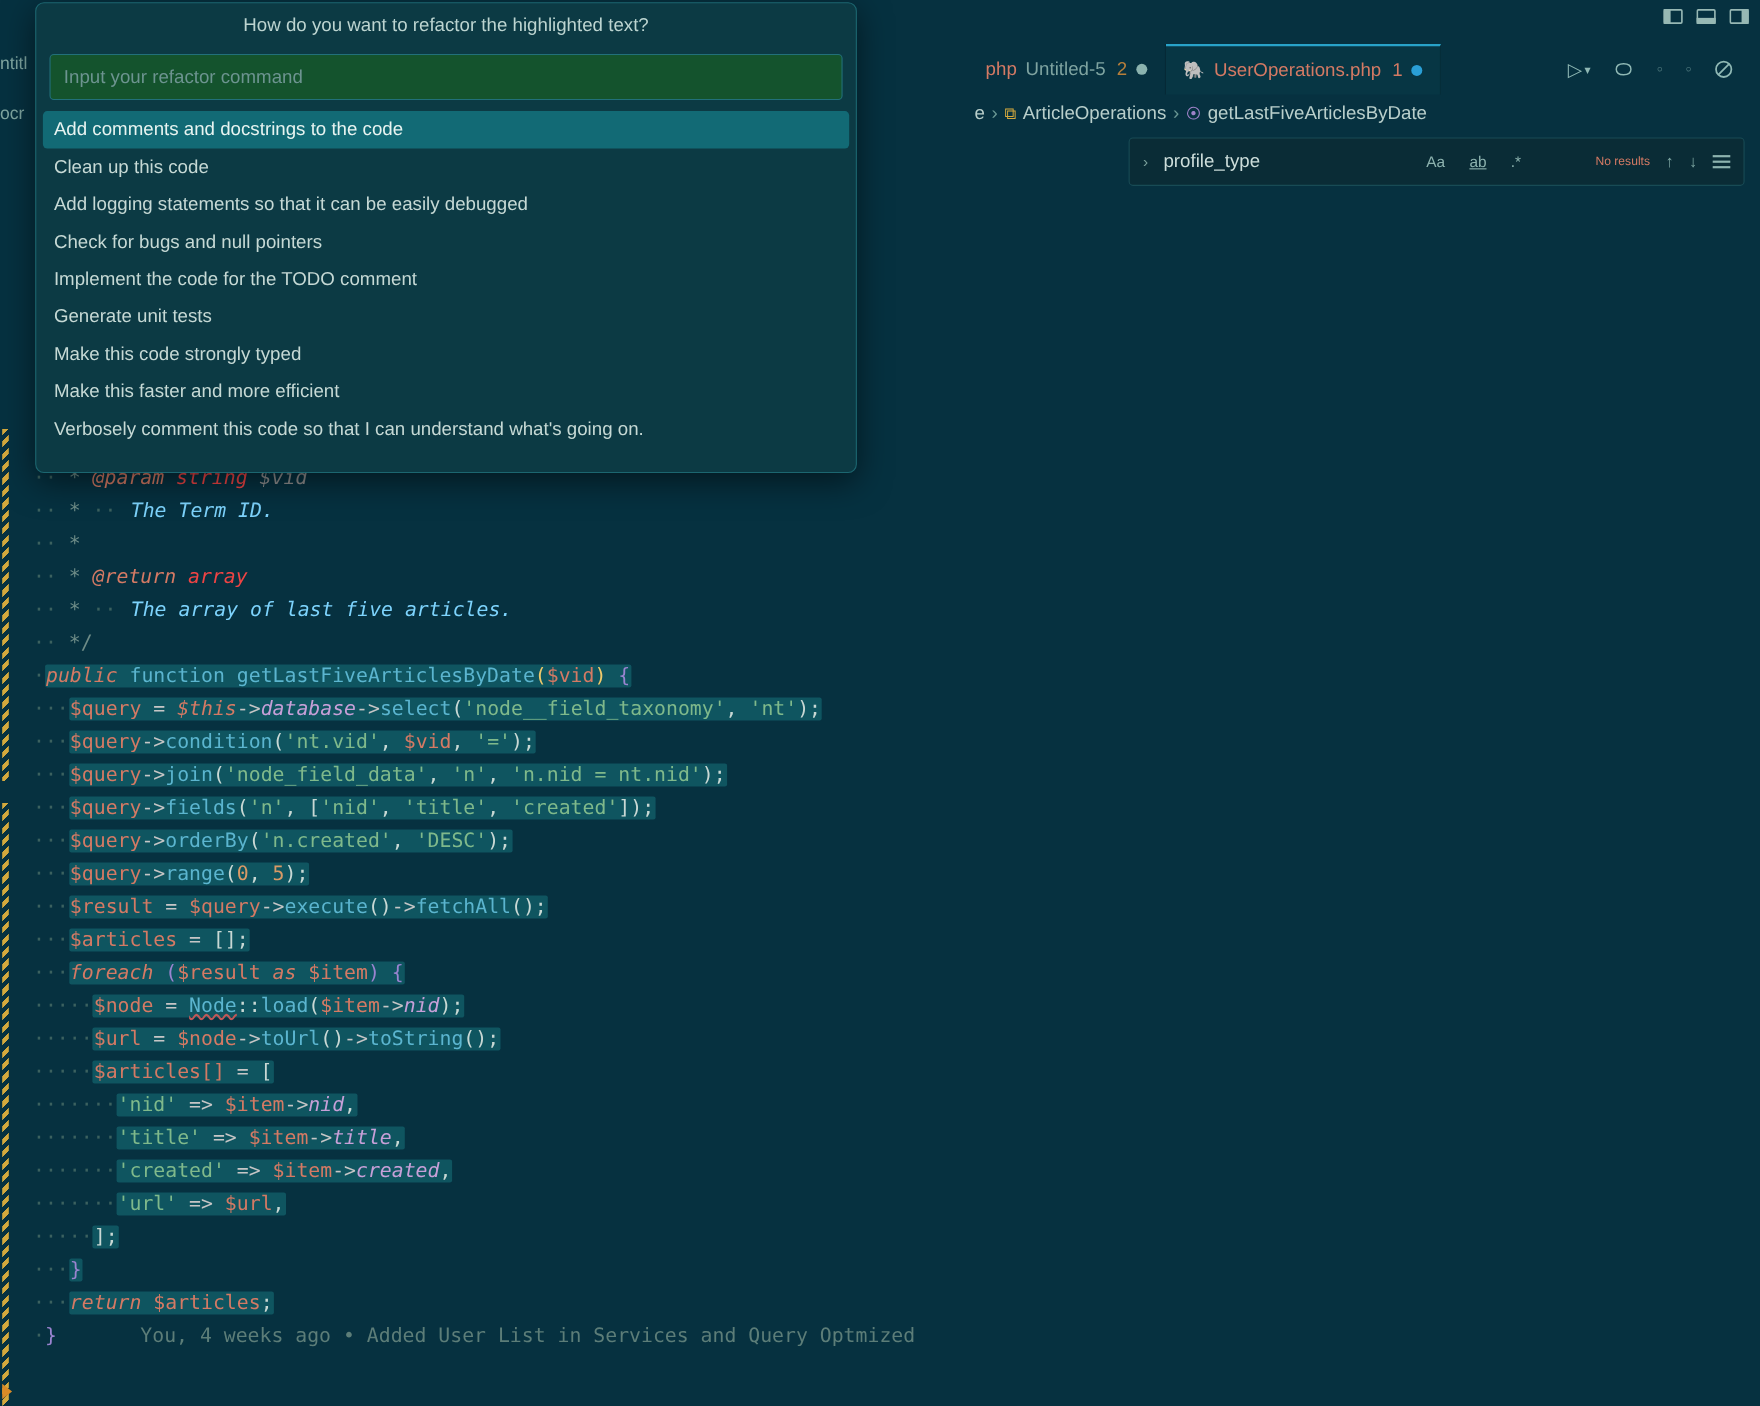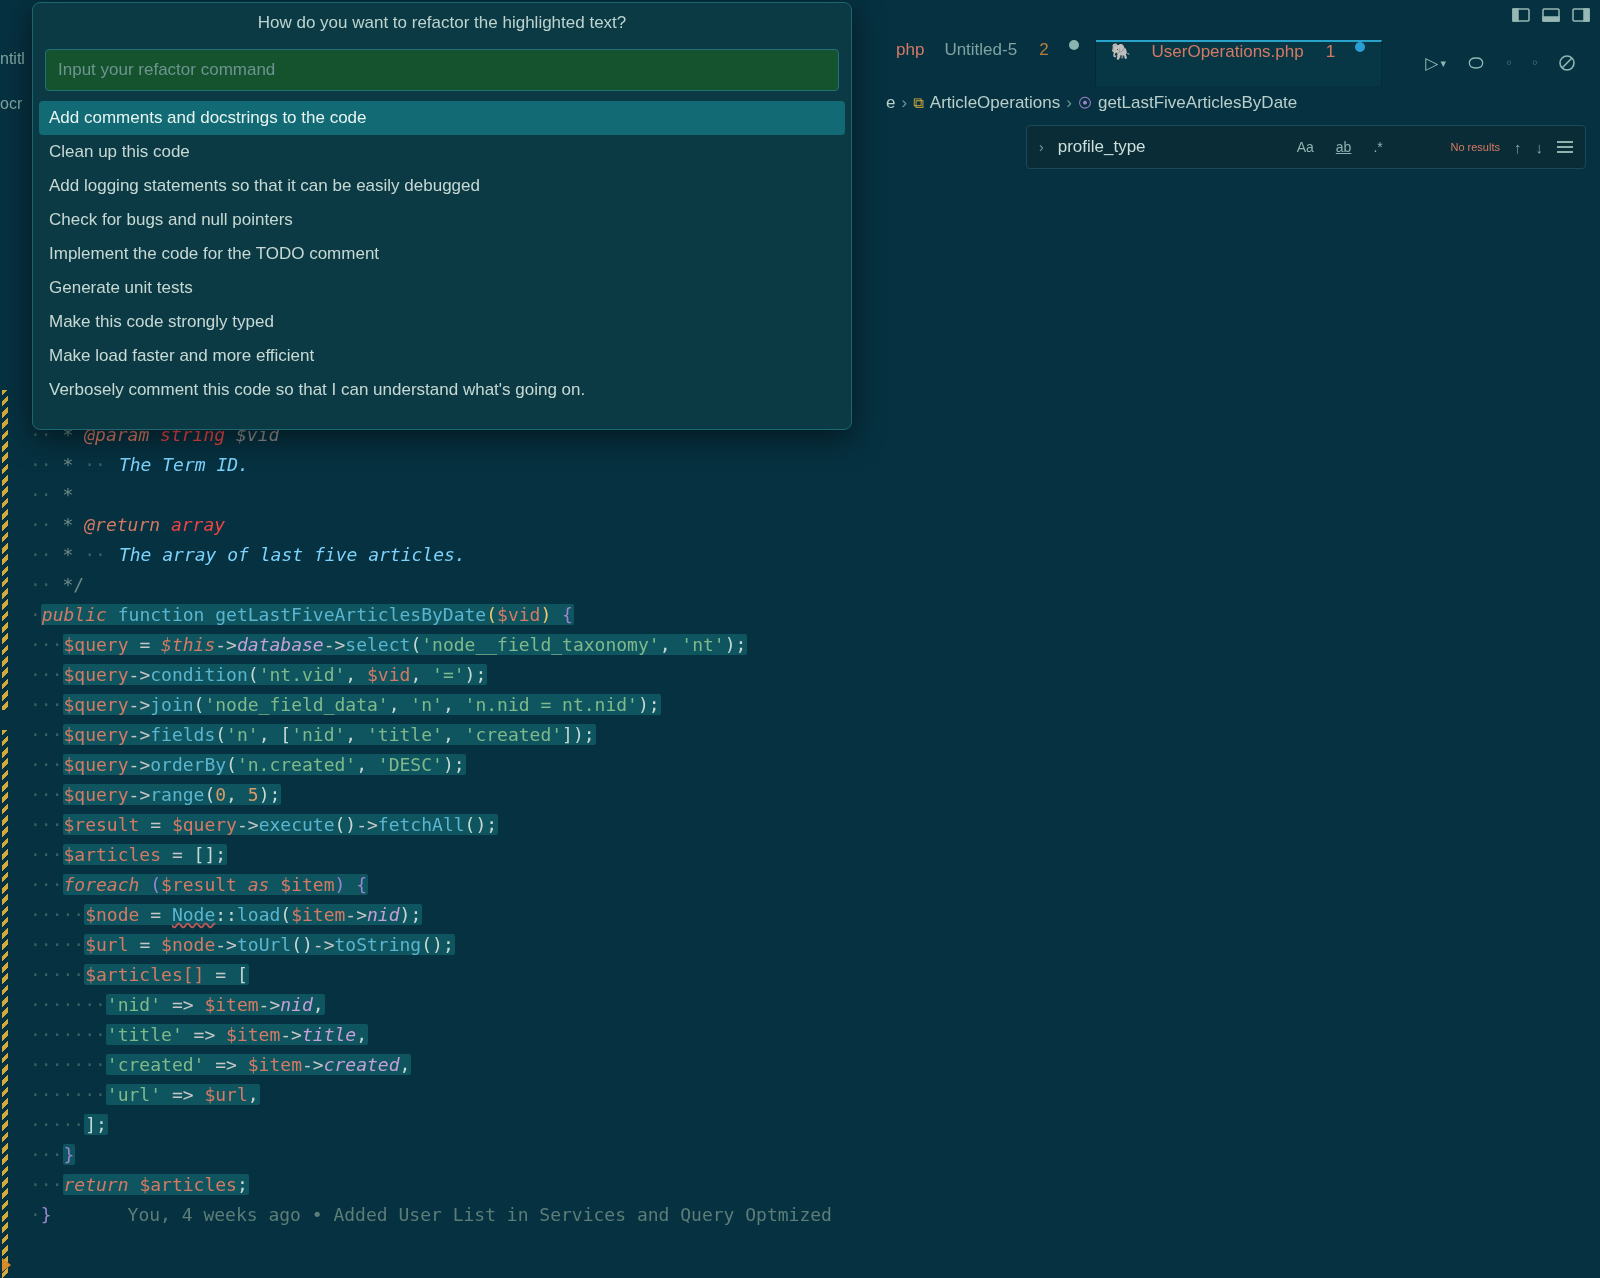--- a/index.html
+++ b/index.html
@@ -27,23 +27,23 @@
   .tab-row {
     position:absolute;
     top:40px; left:0; right:0;
     height:46px;
     display:flex;
     align-items:stretch;
     color:#7ea3a0;
     font-size:17px;
   }
   .tab {
-    display:flex; 
+    display:flex; align-items:center;
     padding:0 16px;
-    gap:20px;
+    gap:8px;
     border-right:1px solid rgba(0,0,0,.15);
     cursor:pointer;
     white-space:nowrap;
   }
   .tab .num      { color:#b77f3b; margin-left:2px; }
   .tab .num.red  { color:#d47a64; }
   .tab .dot      { width:10px; height:10px; border-radius:50%; background:#8bb3af; }
   .tab .dot.blue { background:#2a9fd6; }
   .tab .php-icon { color:#b46fb4; font-weight:bold; font-size:16px; }
   .tab.active { border-top:2px solid #28a3c9; background:#073644; color:#e0ebe9; }
@@ -147,21 +147,21 @@
   .c-num{color:#d99a66;}
   .c-class{color:#5bb5cf;}
   .c-wavy{text-decoration:underline wavy #c05858;}
 
   .blame { color:#5c7d78; font-style:normal; font-family:"Menlo",monospace; font-size:18px; }
 
   
   .popup {
     position:absolute;
     top:2px; left:32px;
-    width:820px;
+    width:747px;
     background:#0c3a44;
     border:1px solid #1c6670;
     border-radius:8px;
     box-shadow:0 8px 30px rgba(0,0,0,.5);
     overflow:hidden;
     z-index:50;
   }
   .popup-title {
     text-align:center;
     padding:10px 0 10px;
@@ -307,21 +307,21 @@
     <input placeholder="Input your refactor command" style="">
   </div>
   <div class="popup-list" id="popup-list">
       <div class="popup-item sel">Add comments and docstrings to the code</div>
       <div class="popup-item">Clean up this code</div>
       <div class="popup-item">Add logging statements so that it can be easily debugged</div>
       <div class="popup-item">Check for bugs and null pointers</div>
       <div class="popup-item">Implement the code for the TODO comment</div>
       <div class="popup-item">Generate unit tests</div>
       <div class="popup-item">Make this code strongly typed</div>
-      <div class="popup-item">Make load faster and more efficient</div>
+      <div class="popup-item">Make this faster and more efficient</div>
       <div class="popup-item">Verbosely comment this code so that I can understand what's going on.</div>
     </div>
 </div>
 
 <div class="code-wrap">
 <pre class="code"><span class="c-dots">··</span><span class="c-ast"> *</span>
 <span class="c-dots">··</span><span class="c-ast"> * </span><span class="c-anno">@param</span> <span class="c-type">string</span> <span class="c-var">$vid</span>
 <span class="c-dots">··</span><span class="c-ast"> * </span><span class="c-dots">··</span><span class="c-comment">The Term ID.</span>
 <span class="c-dots">··</span><span class="c-ast"> *</span>
 <span class="c-dots">··</span><span class="c-ast"> * </span><span class="c-anno">@return</span> <span class="c-type">array</span>

